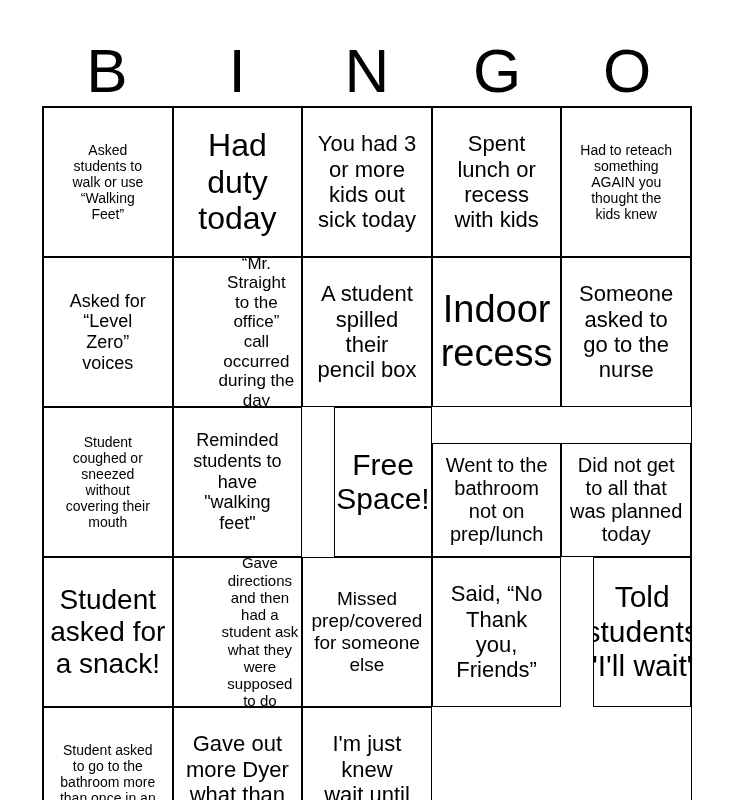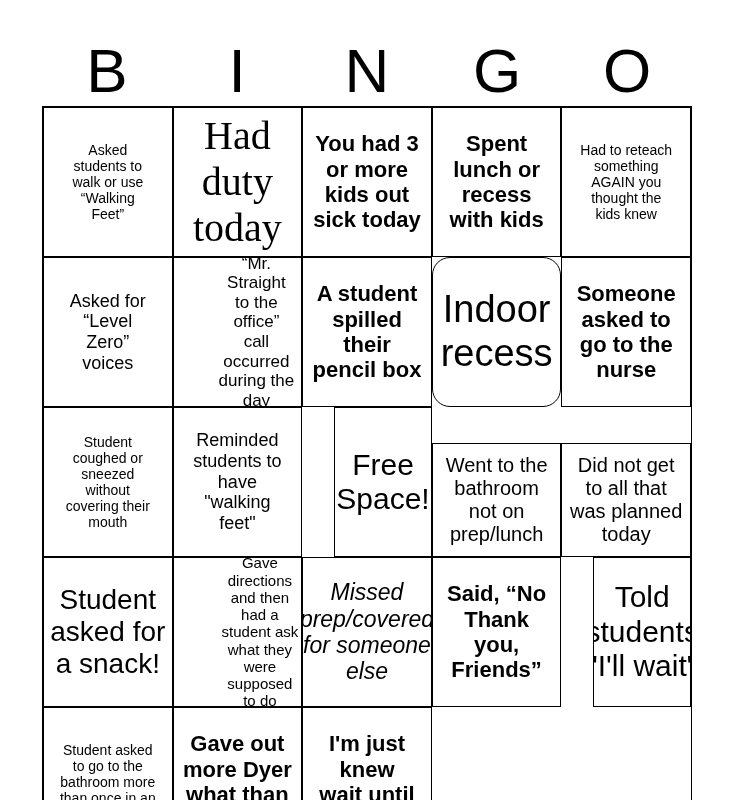--- a/index.html
+++ b/index.html
@@ -53,27 +53,27 @@
     white-space: pre-line;
     padding: 2px;
     overflow: hidden;
     line-height: 1.15;
     color: #000000;
   }
   .s14 { font-size: 14px; }
   .s15 { font-size: 15px; padding-left: 47px; }
   .s17 { font-size: 17px; padding-left: 40px; }
   .s18 { font-size: 18px; }
-  .s19 { font-size: 23px; font-style: italic; }
+  .s19 { font-size: 19px; }
   .s20 { font-size: 20px; margin-top: 36px; }
-  .s22 { font-size: 22px; font-weight: bold; }
+  .s22 { font-size: 22px; }
   .s28 { font-size: 28px; }
   .s30 { font-size: 30px; margin-left: 32px; }
-  .s32 { font-size: 40px; font-family: Liberation Serif, serif; }
-  .s38 { font-size: 38px; border-radius: 18px; }
+  .s32 { font-size: 32px; }
+  .s38 { font-size: 38px; }
 </style>
 </head>
 <body>
 
 <div class="page">
 
   <div class="title-row">
     <div class="title-letter">B</div>
     <div class="title-letter">I</div>
     <div class="title-letter">N</div>

